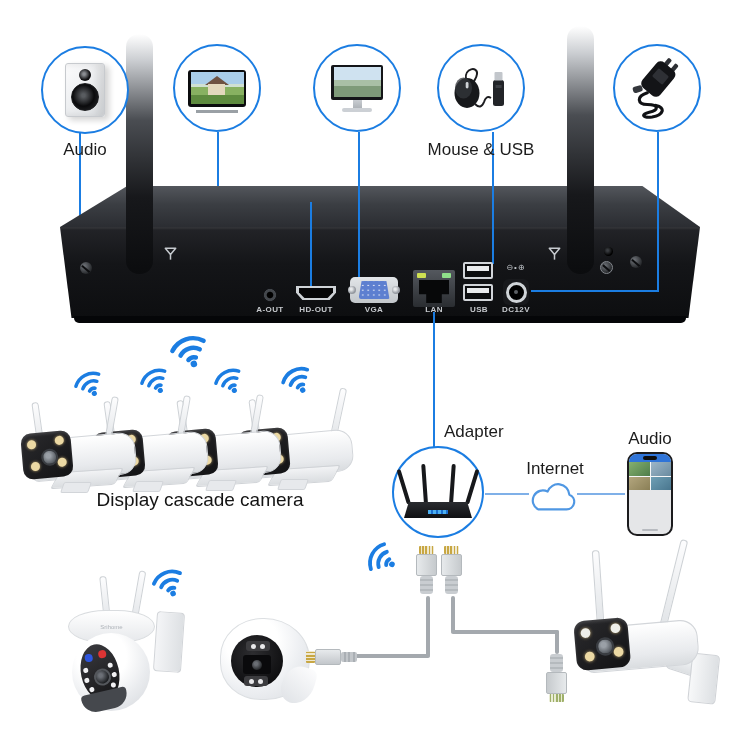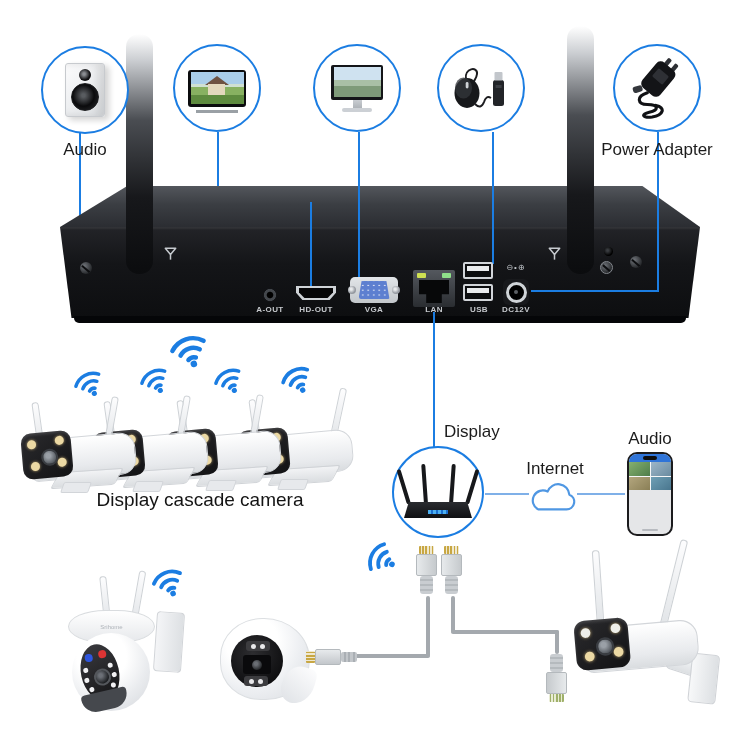--- a/index.html
+++ b/index.html
@@ -230,21 +230,21 @@
         <rect x="37" y="-1" width="4.5" height="9" rx="1.5" fill="#2e3035"></rect>
         <rect x="22" y="6" width="24" height="34" rx="6" fill="#131417"></rect>
         <rect x="27" y="14" width="14" height="11" rx="1.5" fill="#2e3035"></rect>
       </g>
       <path d="M22 37 C10 41 12 49 22 49 C34 49 34 55 24 57 C15 59 17 63 27 62 C39 60 41 52 31 50" fill="none" stroke="#101114" stroke-width="3.2" stroke-linecap="round"></path>
       <rect x="7" y="30" width="10" height="6.5" rx="2.5" fill="#34373c" transform="rotate(-16 12 33)"></rect>
     </svg>
   </div>
 
   <div class="plabel" style="left:10px;top:140px;">Audio</div>
-  <div class="plabel" style="left:582px;top:140px;">Power Adapter</div>
+  <div class="plabel" style="left:406px;top:140px;">Mouse &amp; USB</div>
 
   <div class="nvr-top"></div>
   <div class="nvr-front"></div>
   <div class="nvr-bottom"></div>
   <div class="ant" style="left:126px;top:34px;height:240px;"></div>
   <div class="ant" style="left:567px;top:26px;height:248px;"></div>
 
   <div class="antmark" style="left:162px;top:245px;">
     <svg viewBox="0 0 18 18" fill="none" stroke="#c6cacf" stroke-width="1.6" stroke-linejoin="round">
         <path d="M3.5 3.5 H14.5 L9 10 Z"></path>
@@ -402,21 +402,21 @@
     <div class="cam-face">
       <div class="cam-light" style="left:6px;top:7px;"></div>
       <div class="cam-light" style="left:34px;top:5px;"></div>
       <div class="cam-light" style="left:8px;top:29px;"></div>
       <div class="cam-light" style="left:35px;top:27px;"></div>
       <div class="cam-lens"></div>
     </div>
   </div>
   <div class="caption" style="left:62px;top:489px;width:276px;text-align:center;">Display cascade camera</div>
 
-  <div class="small-label" style="left:444px;top:422px;">Display</div>
+  <div class="small-label" style="left:444px;top:422px;">Adapter</div>
   <div class="rcircle"></div>
   <div class="router">
     <div class="r-ant" style="left:3px;transform:rotate(-17deg);"></div>
     <div class="r-ant" style="left:20px;height:40px;transform:rotate(-4deg);"></div>
     <div class="r-ant" style="left:45px;height:40px;transform:rotate(4deg);"></div>
     <div class="r-ant" style="left:61px;transform:rotate(17deg);"></div>
     <div class="r-body"></div>
     <div class="r-led"></div>
   </div>
 

